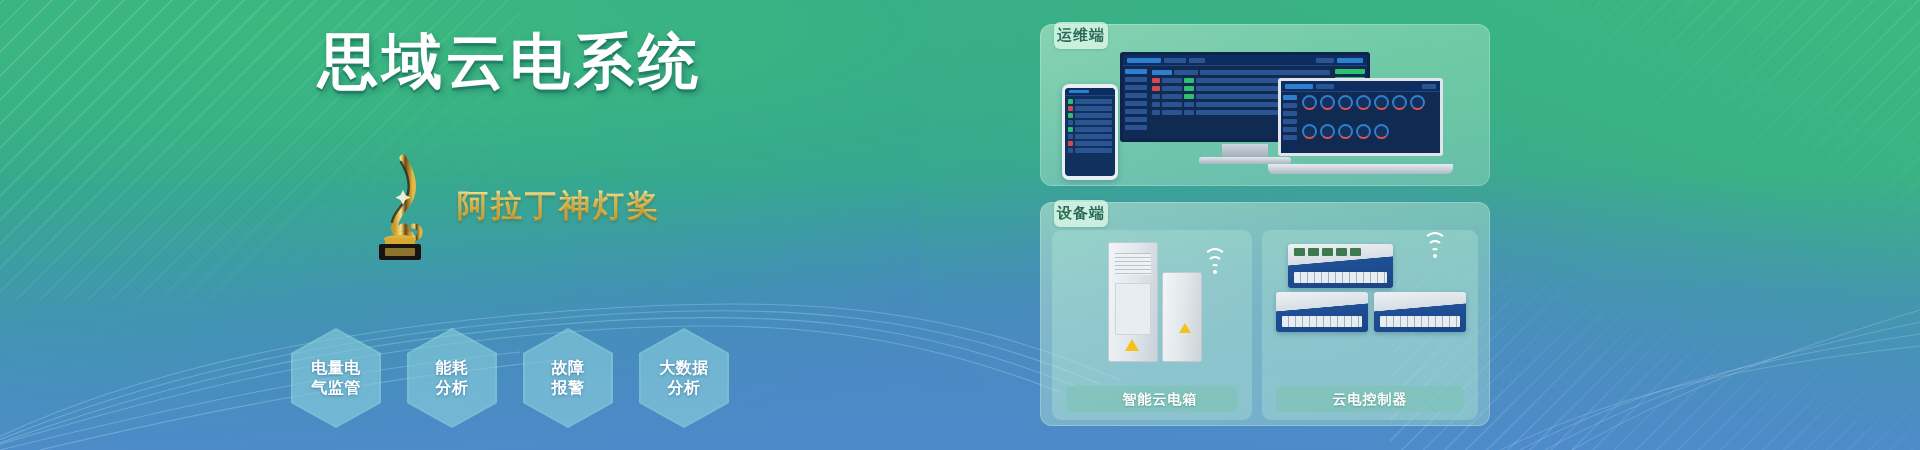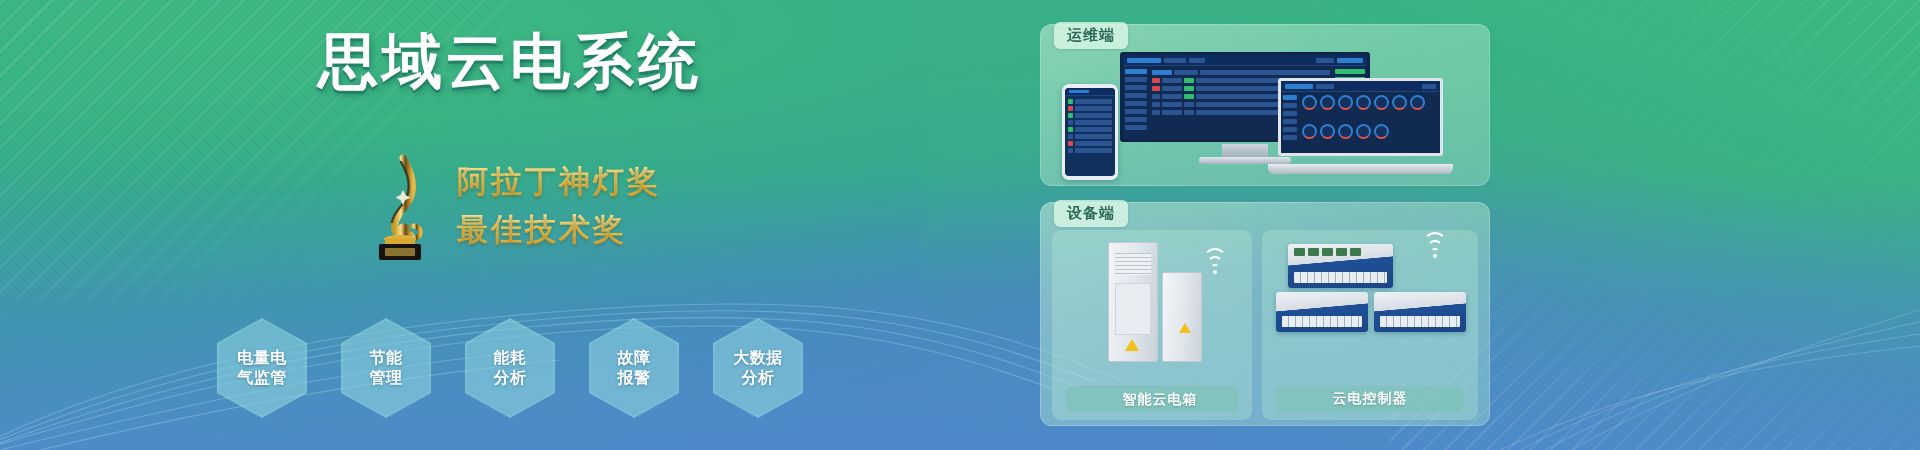--- a/index.html
+++ b/index.html
@@ -93,21 +93,21 @@
     color:#f3c64a;
     background:linear-gradient(180deg,#fdefb0 0%,#f5cf5c 45%,#e0a022 100%);
     -webkit-background-clip:text; background-clip:text;
     -webkit-text-fill-color:transparent;
     text-shadow:0 2px 3px rgba(80,60,10,.28);
   }
 
   
   .hex-row {
     position:absolute; left:0; top:318px; width:1020px; height:110px;
-    display:flex; align-items:flex-start; justify-content:center; gap:34px;
+    display:flex; align-items:flex-end; justify-content:center; gap:26px;
   }
   .hex {
     position:relative; width:90px; height:100px; flex:0 0 auto;
     display:flex; align-items:center; justify-content:center;
   }
   .hex-shape {
     position:absolute; inset:0;
     -webkit-clip-path:polygon(50% 0%,100% 25%,100% 75%,50% 100%,0% 75%,0% 25%);
             clip-path:polygon(50% 0%,100% 25%,100% 75%,50% 100%,0% 75%,0% 25%);
     background:rgba(160,230,225,.55);
@@ -131,21 +131,21 @@
   .panel {
     position:absolute; left:0; width:450px;
     border-radius:12px;
     background:linear-gradient(160deg, rgba(214,246,225,.50) 0%, rgba(186,235,212,.42) 50%, rgba(170,228,208,.38) 100%);
     box-shadow:inset 0 0 0 1px rgba(255,255,255,.22);
   }
   .panel-a { top:0;   height:162px; }
   .panel-b { top:178px; height:224px; }
   .panel-tag {
     position:absolute; left:14px; top:-14px;
-    padding:4px 13px; border-radius:6px;
+    padding:4px 3px; border-radius:6px;
     background:rgba(222,248,232,.78);
     color:#2c6b58; font-size:15px; font-weight:bold; letter-spacing:1px;
     box-shadow:0 1px 3px rgba(30,90,70,.18);
   }
   .panel-a .panel-tag { top:-2px; }
   .panel-b .panel-tag { top:-2px; }
 
   
   .stage-a { position:absolute; left:0; top:22px; width:450px; height:138px; }
 
@@ -257,21 +257,21 @@
     border-radius:6px; text-align:center;
     color:#ffffff; font-size:14px; font-weight:bold; letter-spacing:1px;
     background:rgba(120,195,170,.45);
     text-shadow:0 1px 2px rgba(20,80,65,.35);
   }
   .dev-box {
     position:absolute; top:28px; bottom:6px;
     border-radius:9px; background:rgba(188,238,214,.30);
   }
   .dev-box.one { left:12px; width:200px; }
-  .dev-box.two { left:222px; width:216px;font-family:Liberation Mono, monospace; }
+  .dev-box.two { left:222px; width:216px; }
 </style>
 </head>
 <body>
 
 <div class="banner">
 
   <div class="bg-base"></div>
   <div class="bg-green-right"></div>
   <div class="bg-blue-bottom"></div>
   <div class="hatch"></div>
@@ -324,36 +324,29 @@
           <ellipse cx="41" cy="89" rx="16" ry="4" fill="#e0b23c"></ellipse>
           <rect x="26" y="88" width="30" height="7" rx="1.5" fill="#d8a932"></rect>
           <rect x="20" y="94" width="42" height="16" rx="2" fill="#171310"></rect>
           <rect x="26" y="98" width="30" height="8" rx="1" fill="#8d7330"></rect>
           <path d="M44 40 l2.5 5 5 2.5 -5 2.5 -2.5 5 -2.5 -5 -5 -2.5 5 -2.5z" fill="#fff8dd" opacity=".9"></path>
         </svg>
       </div>
 
       <div class="award-text">
         <div class="award-line">阿拉丁神灯奖</div>
-        <div class="award-line">最佳技术奖</div>
       </div>
     </div>
 
     <div class="hex-row">
       <div class="hex">
         <div class="hex-shape"></div>
         <div class="hex-inner"></div>
         <div class="hex-label">电量电
 气监管</div>
-      </div>
-      <div class="hex">
-        <div class="hex-shape"></div>
-        <div class="hex-inner"></div>
-        <div class="hex-label">节能
-管理</div>
       </div>
       <div class="hex">
         <div class="hex-shape"></div>
         <div class="hex-inner"></div>
         <div class="hex-label">能耗
 分析</div>
       </div>
       <div class="hex">
         <div class="hex-shape"></div>
         <div class="hex-inner"></div>

